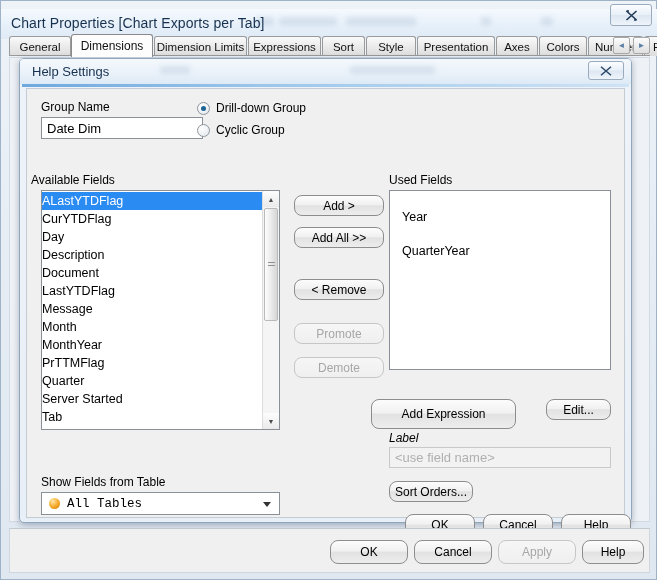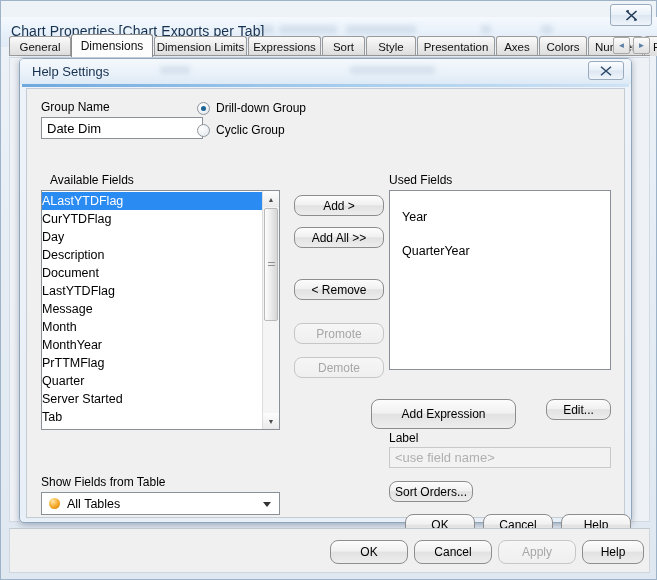--- a/index.html
+++ b/index.html
@@ -17,21 +17,21 @@
 
   
   #outer-window {
     position: absolute;
     left: 0; top: 0;
     width: 657px; height: 580px;
     background: linear-gradient(to bottom, #eef3f8 0%, #e6edf5 40%, #dfe7f0 100%);
     border: 1px solid #9fb3c8;
   }
   #outer-titlebar {
-    position: absolute; left: 0; top: 16px; width: 657px; height: 30px;
+    position: absolute; left: 0; top: 8px; width: 657px; height: 30px;
     background: linear-gradient(to bottom, #f5f9fd 0%, #e8f1fa 50%, #dfeaf6 100%);
   }
   #outer-title-text {
     position: absolute; left: 10px; top: 6px;
     font-size: 14px; color: #16314f;
     letter-spacing: 0.1px;
     white-space: nowrap;
   }
   
   .ghost {
@@ -288,21 +288,21 @@
 
       <div class="radio-row" style="left:170px; top:12px;">
         <span class="radio on"></span>
         <span class="radio-label">Drill-down Group</span>
       </div>
       <div class="radio-row" style="left:170px; top:34px;">
         <span class="radio"></span>
         <span class="radio-label">Cyclic Group</span>
       </div>
 
-      <div class="lbl" style="left:23px; top:84px;">Available Fields</div>
+      <div class="lbl" style="left:4px; top:84px;">Available Fields</div>
       <div class="listbox" style="left:14px; top:101px; width:239px; height:240px;">
         <div class="list-inner" style="right:17px;">
           <div class="list-item sel">ALastYTDFlag</div>
           <div class="list-item">CurYTDFlag</div>
           <div class="list-item">Day</div>
           <div class="list-item">Description</div>
           <div class="list-item">Document</div>
           <div class="list-item">LastYTDFlag</div>
           <div class="list-item">Message</div>
           <div class="list-item">Month</div>
@@ -333,27 +333,27 @@
       <div class="listbox" style="left:362px; top:101px; width:222px; height:180px;">
         <div class="list-inner">
           <div class="list-item used-item">Year</div>
           <div class="list-item used-item">QuarterYear</div>
         </div>
       </div>
 
       <div class="btn" style="left:344px; top:310px; width:145px; height:30px;">Add Expression</div>
       <div class="btn" style="left:519px; top:310px; width:65px; height:21px;">Edit...</div>
 
-      <div class="lbl" style="left:362px; top:342px;">Label</div>
+      <div class="lbl" style="left:362px; top:342px;font-style:italic;">Label</div>
       <div class="txt disabled" style="left:362px; top:358px; width:222px; height:21px;">&lt;use field name&gt;</div>
 
       <div class="btn" style="left:362px; top:392px; width:84px; height:21px;">Sort Orders...</div>
 
       <div class="lbl" style="left:14px; top:386px;">Show Fields from Table</div>
-      <div class="combo" style="left:14px; top:403px; width:239px; height:23px;">
+      <div class="combo" style="left:14px; top:403px; width:239px; height:23px;font-family:Liberation Mono, monospace;">
         <span class="orb"></span>
         <span>All Tables</span>
         <span class="caret"></span>
       </div>
 
       <div class="btn" style="left:378px; top:425px; width:70px; height:22px;">OK</div>
       <div class="btn" style="left:456px; top:425px; width:70px; height:22px;">Cancel</div>
       <div class="btn" style="left:534px; top:425px; width:70px; height:22px;">Help</div>
 
     </div>

